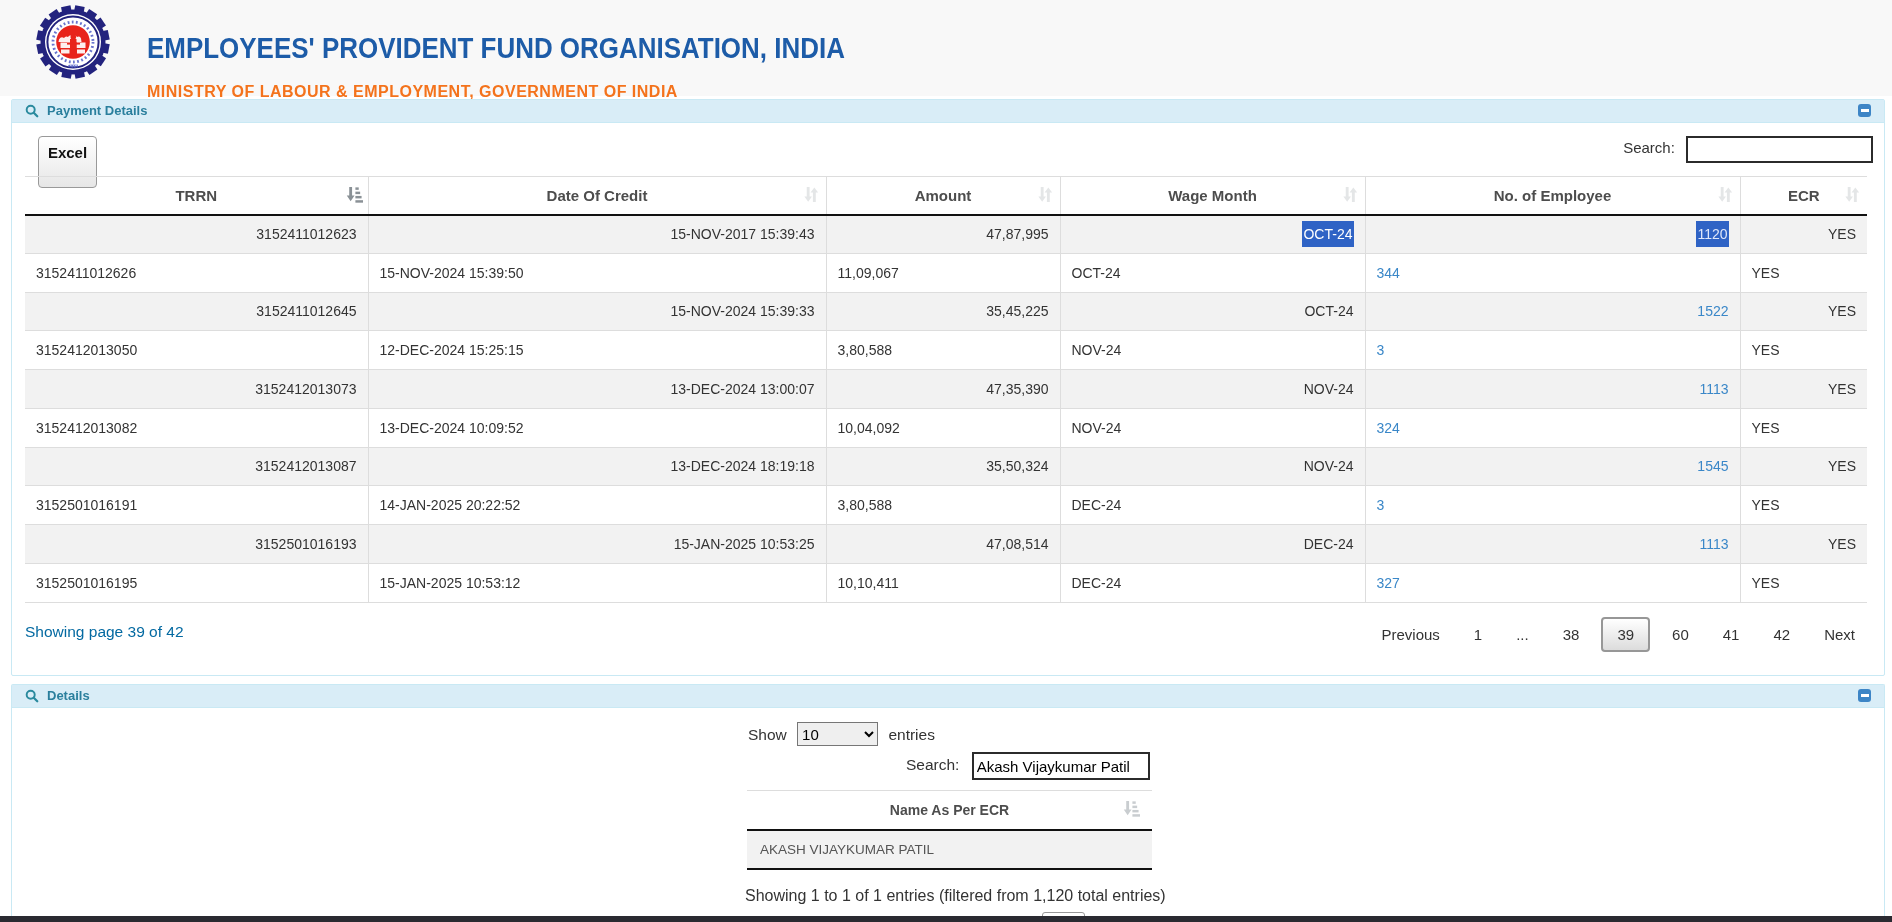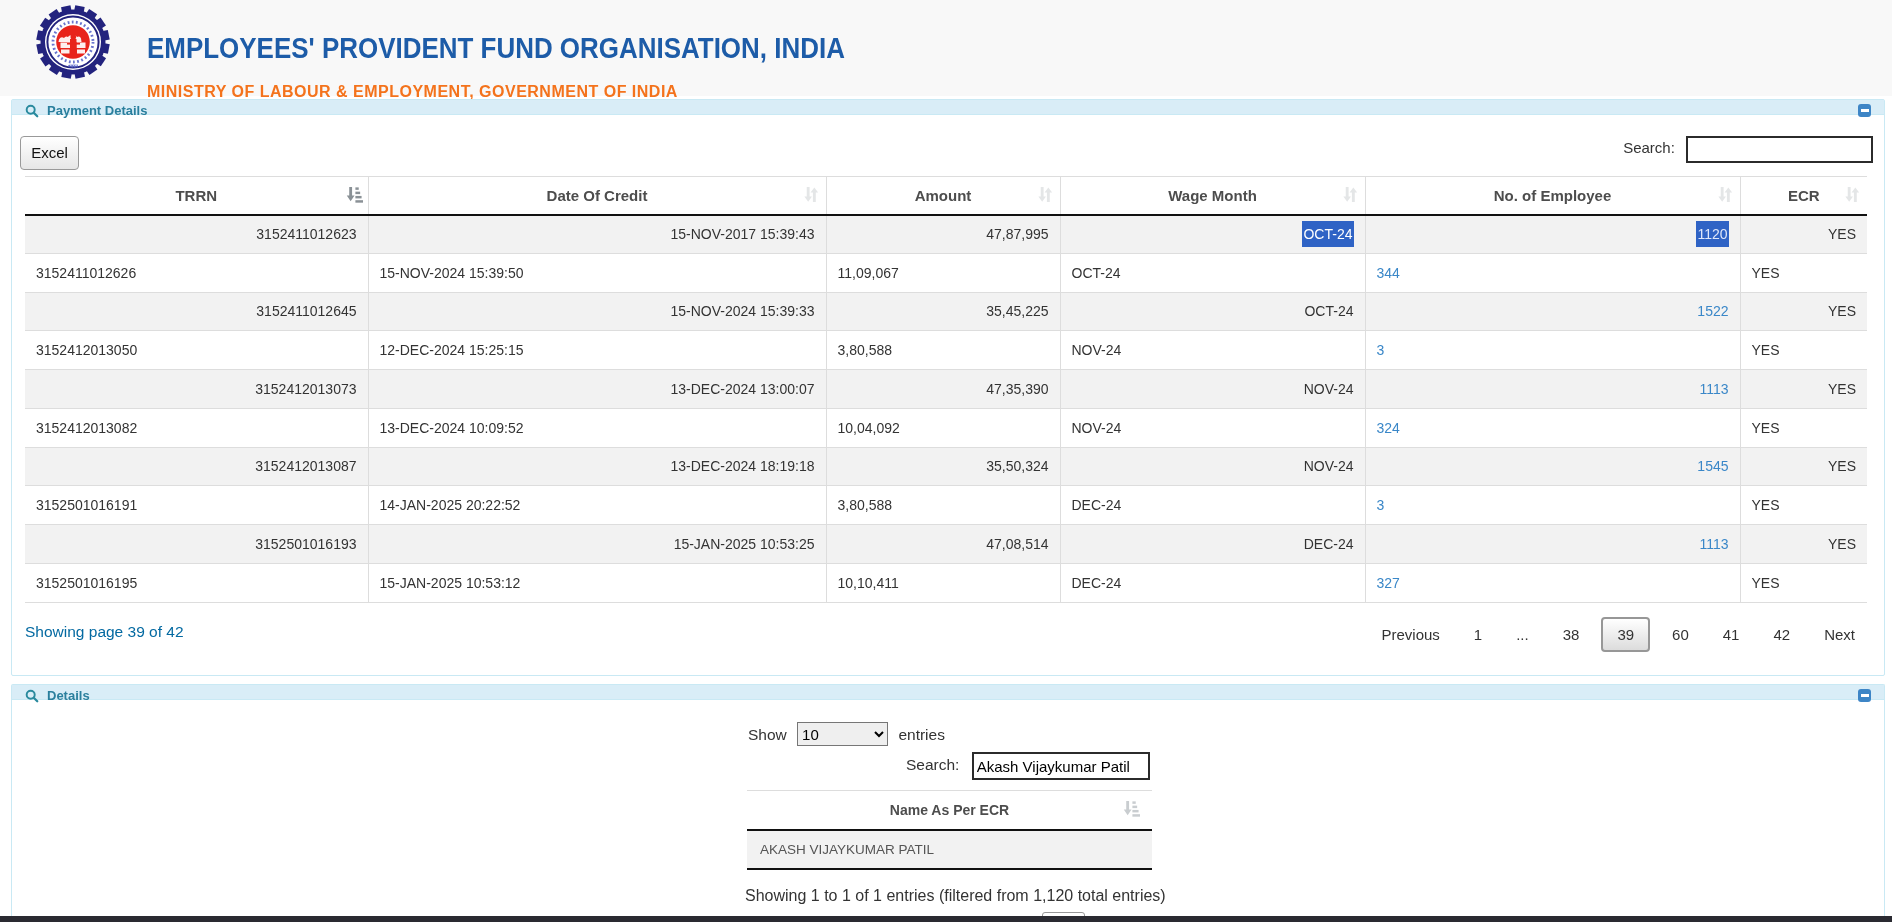--- a/index.html
+++ b/index.html
@@ -10,28 +10,28 @@
 .tophead { height:96px; background:#f8f8f8; position:relative; }
 .logo { position:absolute; left:36px; top:5px; }
 .titles { position:absolute; left:147px; top:34px; }
 .t1 { color:#1d5ca8; font-weight:bold; font-size:29px; line-height:29px; white-space:nowrap; transform:scaleX(0.895); transform-origin:left top; }
 .t2 { color:#f4731c; font-weight:bold; font-size:16px; letter-spacing:0.5px; margin-top:20px; white-space:nowrap; }
 
 
 .panel { position:absolute; left:11px; width:1874px; border:1px solid #c9e9f4; background:#fff; border-radius:2px; }
 .p1 { top:99px; height:577px; }
 .p2 { top:684px; height:237px; border-bottom:none; }
-.phead { background:#d9edf7; height:15px; border-bottom:1px solid #c9e9f4; position:relative; }
+.phead { background:#d9edf7; height:23px; border-bottom:1px solid #c9e9f4; position:relative; }
 .ptitle { position:absolute; left:13px; top:3px; color:#2a7f9d; font-weight:bold; font-size:13px; }
 .ptitle svg { vertical-align:-3px; margin-right:8px; }
 .minusbtn { position:absolute; right:13px; top:4px; width:13px; height:13px; background:#3d85c6; border-radius:3px; }
 .minusbtn::after { content:""; position:absolute; left:2.5px; top:5px; width:8px; height:3px; background:#fff; }
 
 
-.excel { position:absolute; left:8px; top:36px; width:59px; height:34px; background:linear-gradient(#ffffff,#e6e6e6); border:1px solid #999; border-radius:4px; font-size:15px; color:#111; text-align:center; line-height:31px; }
+.excel { position:absolute; left:26px; top:36px; width:59px; height:52px; background:linear-gradient(#ffffff,#e6e6e6); border:1px solid #999; border-radius:4px; font-size:15px; color:#111; text-align:center; line-height:31px;font-weight:bold; }
 .search1 { position:absolute; top:36px; right:11px; font-size:15px; color:#333; }
 .search1 input { width:187px; height:27px; border:2px solid #2b2b2b; margin-left:7px; vertical-align:middle; }
 
 
 table.main { position:absolute; left:13px; top:76px; width:1842px; table-layout:fixed; border-collapse:collapse; font-size:14px; color:#333; }
 table.main th { font-weight:bold; color:#4d4d4d; border-bottom:2px solid #111; height:38px; text-align:center; position:relative; font-size:15px; border-top:1px solid #ddd; }
 table.main th, table.main td { border-left:1px solid #ddd; }
 table.main th:first-child, table.main td:first-child { border-left:none; }
 table.main td { height:38.75px; padding:0 11px; border-top:1px solid #ddd; }
 table.main tr.odd td { background:#f2f2f2;text-align:right; }
@@ -43,21 +43,21 @@
 
 
 .showing1 { position:absolute; left:13px; top:523px; font-size:15.5px; color:#0369a1; }
 .pager { position:absolute; right:17px; top:516px; font-size:15px; color:#333; }
 .pager span { display:inline-block; vertical-align:middle; }
 .pgbtn { padding:10px 12px; margin-left:10px; }
 .pgcur { background:linear-gradient(#ffffff,#dcdcdc); border:2px solid #979797; border-radius:4px; padding:7px 14px; margin-left:10px; }
 
 
 .showrow { position:absolute; left:736px; top:37px; font-size:15.5px; color:#333; }
-.showrow select { width:91px; height:24px; font-size:15px; border:1px solid #767676; margin:0 6px; font-family:"Liberation Sans", sans-serif; }
+.showrow select { width:81px; height:24px; font-size:15px; border:1px solid #767676; margin:0 6px; font-family:"Liberation Sans", sans-serif; }
 .searchrow { position:absolute; left:894px; top:67px; font-size:15.5px; color:#333; }
 .searchrow input { width:178px; height:28px; border:2px solid #2b2b2b; margin-left:8px; font-size:15px; padding:2px 3px; font-family:"Liberation Sans", sans-serif; vertical-align:middle; }
 table.small { position:absolute; left:735px; top:105px; width:405px; border-collapse:collapse; color:#333; }
 table.small th { font-weight:bold; color:#4d4d4d; border-bottom:2px solid #111; height:39px; text-align:center; position:relative; border-top:1px solid #ddd; font-size:14px; }
 table.small td { height:39px; padding:0 13px; background:#f2f2f2; border-bottom:2px solid #111; color:#555; font-size:13.5px; }
 .showing2 { position:absolute; left:733px; top:202px; font-size:16px; color:#333; }
 .partialbtn { position:absolute; left:1030px; top:227px; width:43px; height:12px; background:#fff; border:1px solid #979797; border-radius:3px; }
 
 
 .taskbar { position:absolute; left:0; bottom:0; width:1892px; height:6px; background:#2a2a31; z-index:5; }

